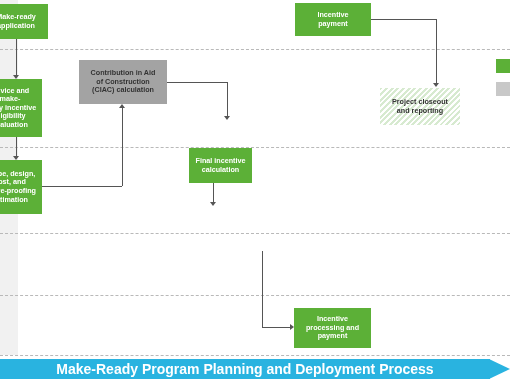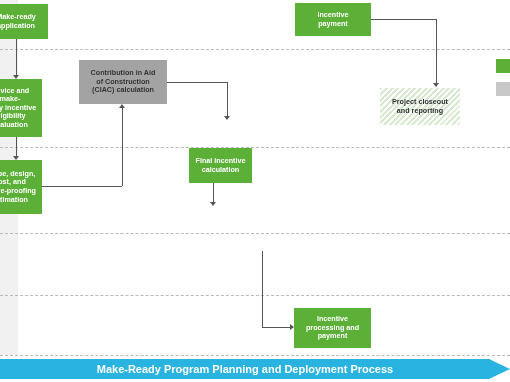--- a/index.html
+++ b/index.html
@@ -116,21 +116,21 @@
   #process-banner .banner-text {
     position: absolute;
     left: 0;
     top: 0;
     width: 490px;
     height: 20px;
     display: flex;
     align-items: center;
     justify-content: center;
     color: #ffffff;
-    font-size: 11px;
+    font-size: 14px;
     font-weight: bold;
   }
   .legend-swatch {
     position: absolute;
     box-sizing: border-box;
   }
   .legend-swatch.green {
     background: #5cb037;
   }
   .legend-swatch.grey {

